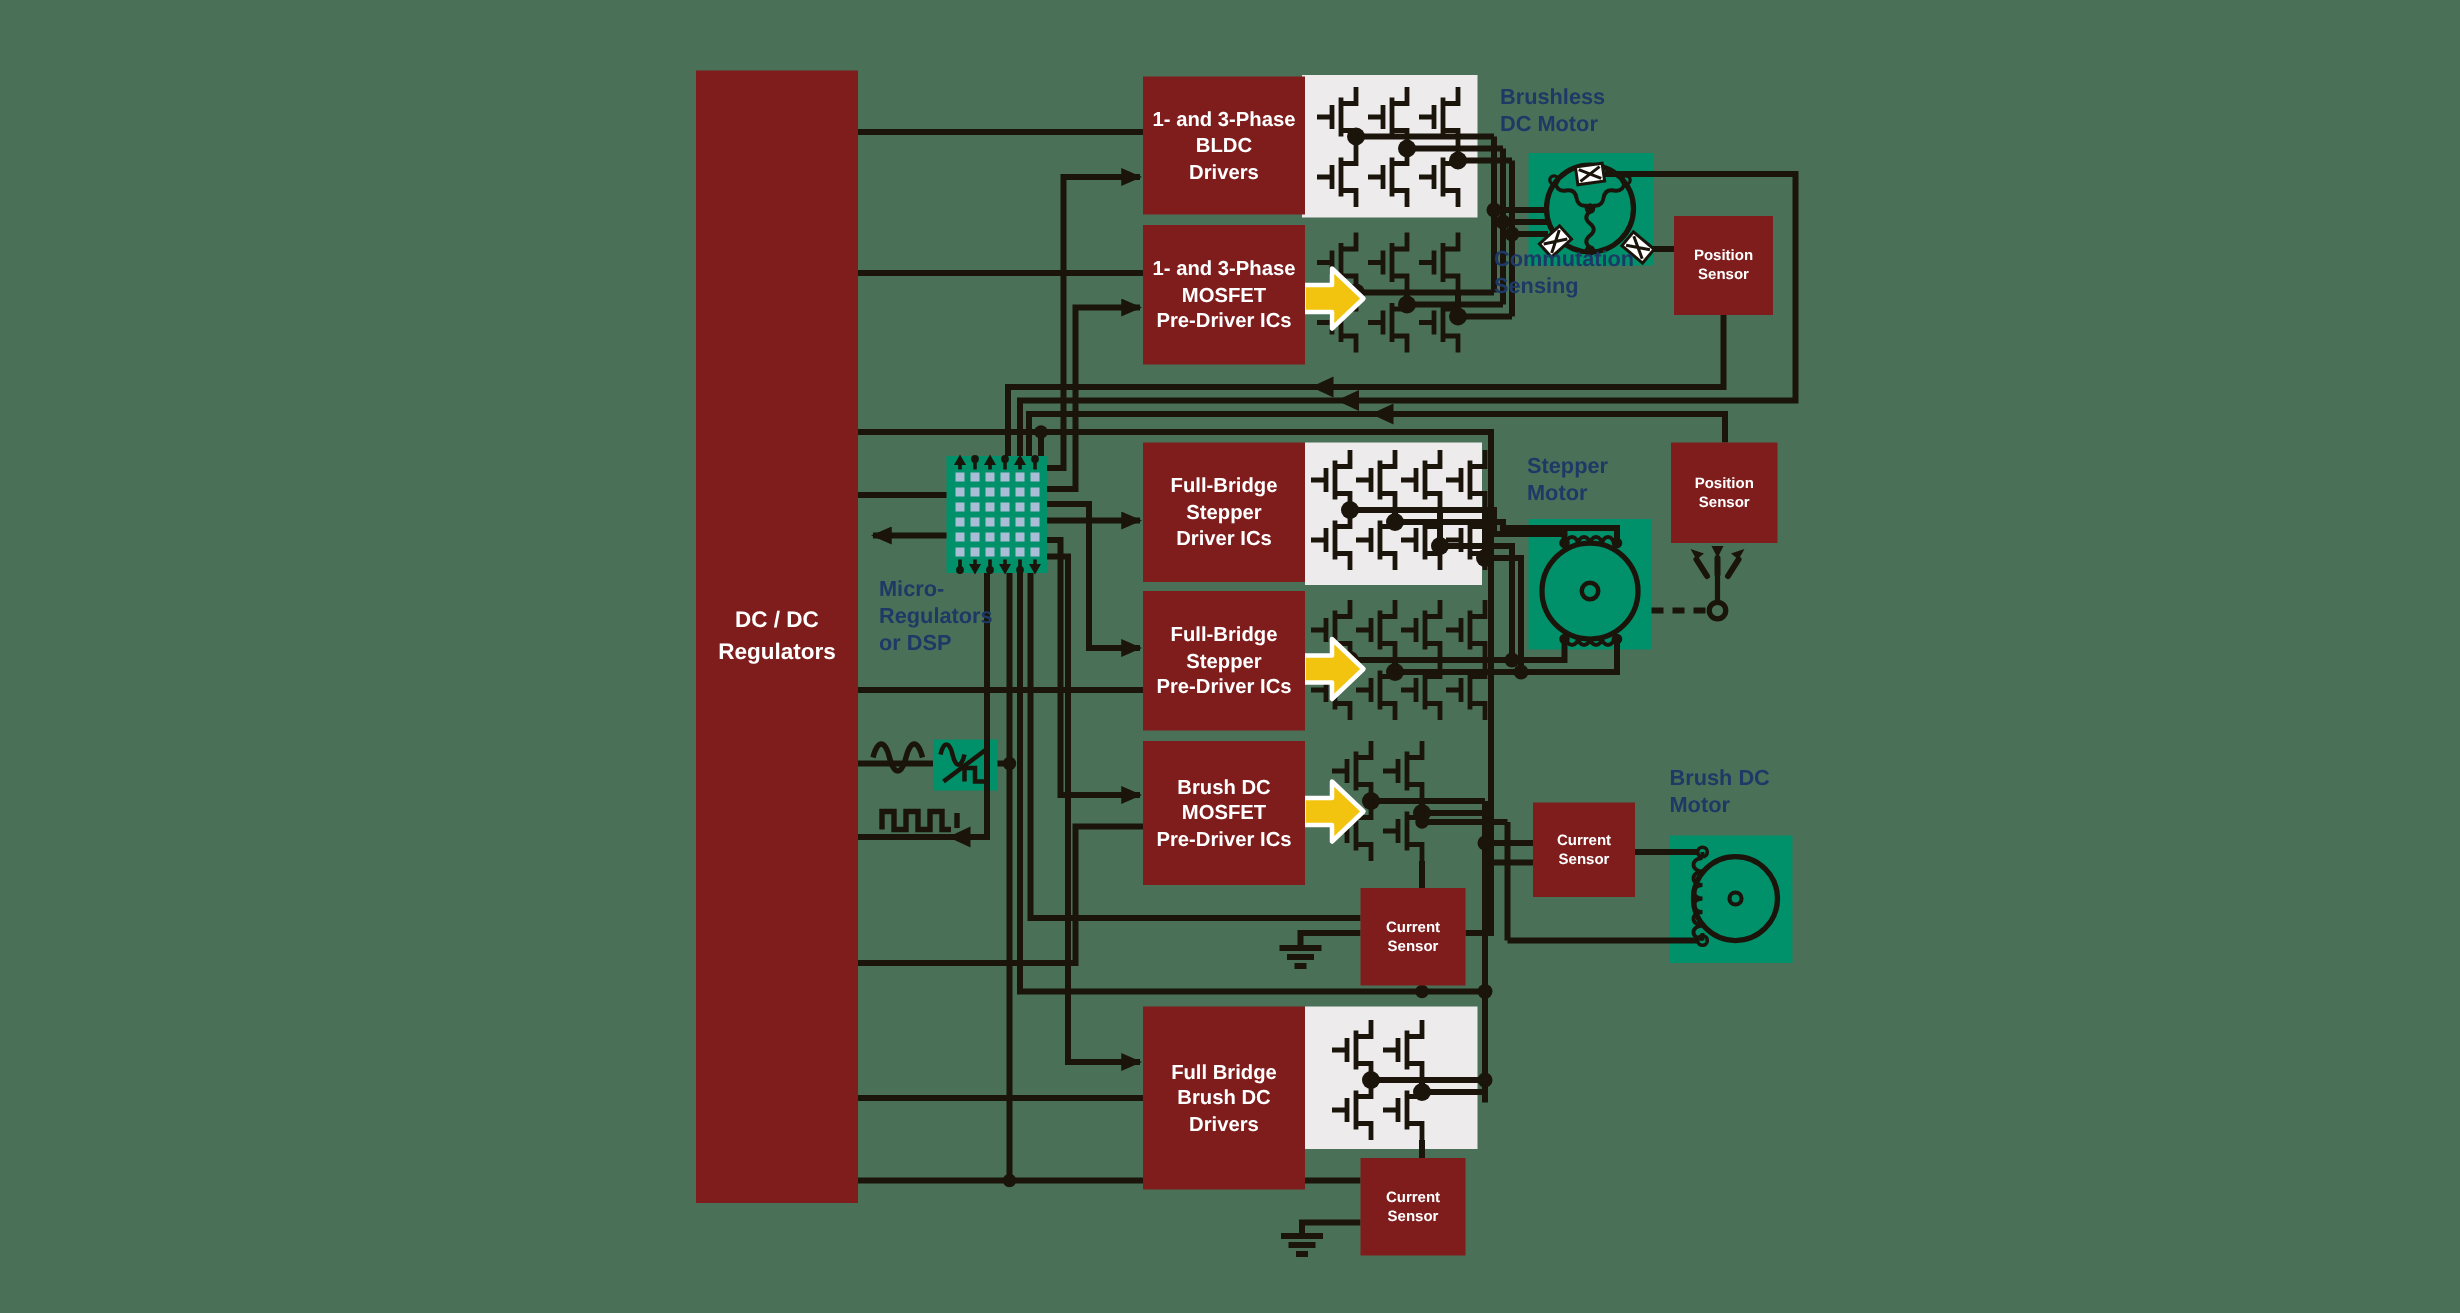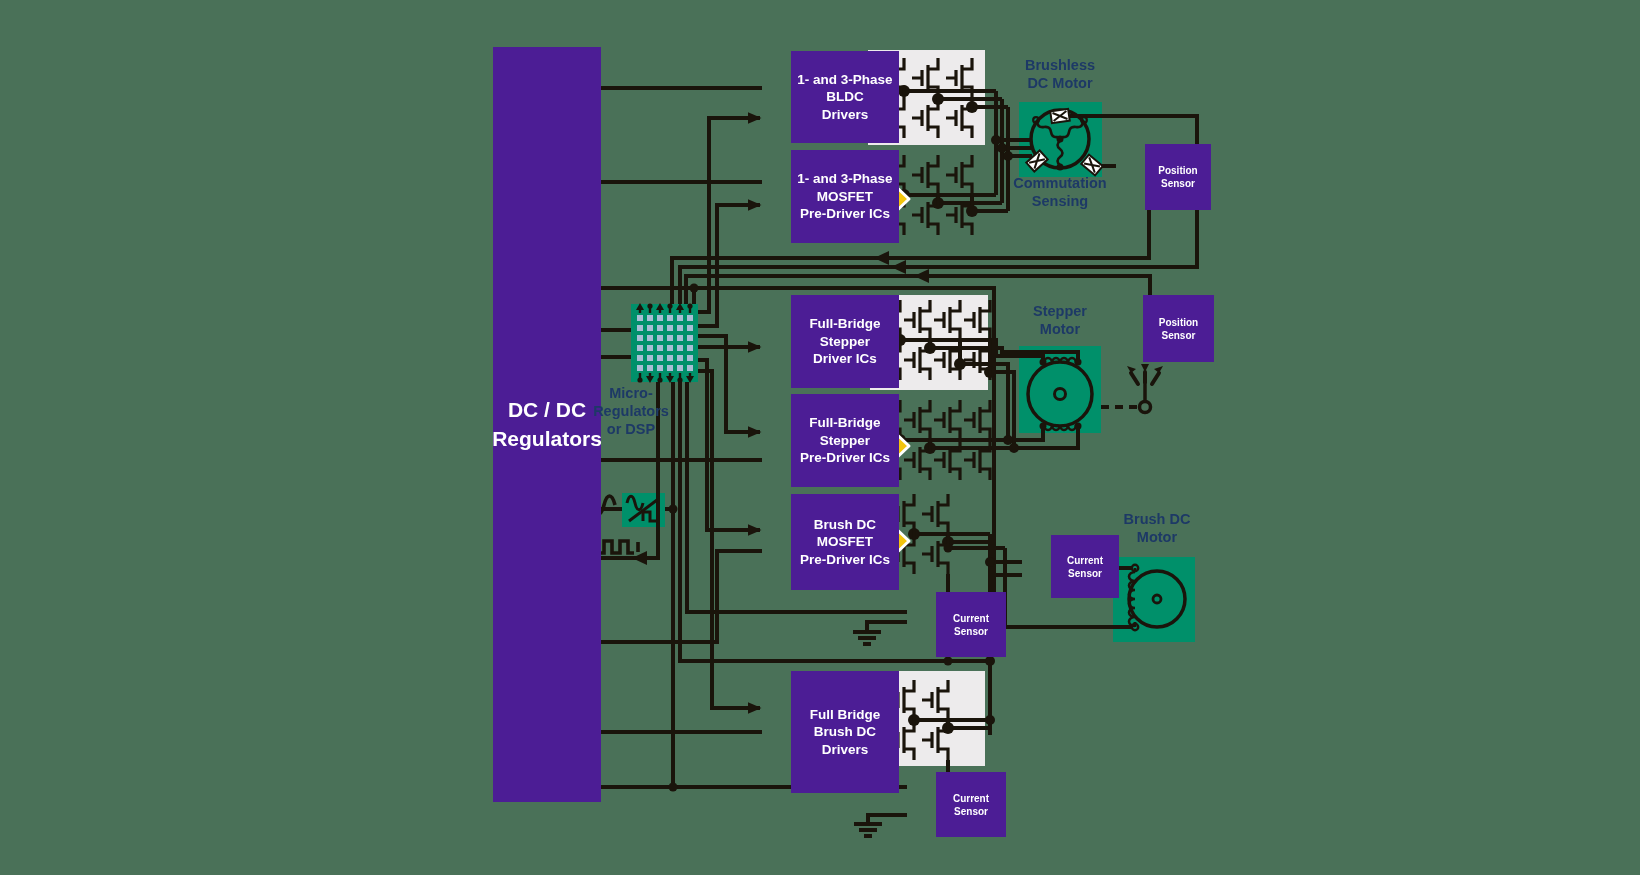--- a/index.html
+++ b/index.html
@@ -1,25 +1,25 @@
 <!DOCTYPE html>
 <html><head>
 <meta charset="utf-8">
 <style>
   html,body{margin:0;padding:0;background:#4A7158;}
   #canvas{position:relative;width:1640px;height:875px;background:#4A7158;overflow:hidden;
           font-family:"Liberation Sans",sans-serif;}
   #wires{position:absolute;left:0;top:0;z-index:1;}
-  .blk{position:absolute;z-index:2;background:#4c1d95;color:#FFFFFF;display:flex;
+  .blk{position:absolute;z-index:2;background:#7f1d1d;color:#FFFFFF;display:flex;
        align-items:center;justify-content:center;text-align:center;white-space:pre-line;
-       font-weight:bold;font-size:13.5px;line-height:1.3;margin-left:29px;}
+       font-weight:bold;font-size:13.5px;line-height:1.3;}
   .sens{font-size:10px;}
-  .lbl{position:absolute;z-index:2;color:#1D3966;font-weight:bold;text-align:center;
+  .lbl{position:absolute;z-index:2;color:#1D3966;font-weight:bold;text-align:left;
        white-space:pre-line;font-size:14.5px;line-height:1.25;}
-  .dcdc{font-size:21px;line-height:1.35;}
+  .dcdc{font-size:15px;line-height:1.35;}
 </style>
 </head>
 <body>
 
 <div id="canvas">
 
 <svg id="wires" width="1640" height="875" viewBox="0 0 1640 875">
   <defs>
     <marker id="ar" viewBox="0 0 14 12" refX="12.5" refY="6" markerWidth="14" markerHeight="12" orient="auto" markerUnits="userSpaceOnUse">
       <path d="M0,0 L14,6 L0,12 Z" fill="#1A140B"></path>
@@ -341,21 +341,21 @@
 Sensor</div>
 <div class="blk sens" style="left:907px;top:592px;width:70px;height:65px;">Current
 Sensor</div>
 <div class="blk sens" style="left:1022px;top:535px;width:68px;height:63px;">Current
 Sensor</div>
 <div class="blk sens" style="left:907px;top:772px;width:70px;height:65px;">Current
 Sensor</div>
 
 <div class="lbl" style="left:1000px;top:56px;width:120px;">Brushless
 DC Motor</div>
-<div class="lbl" style="left:996px;top:174px;width:128px;">Commutation
+<div class="lbl" style="left:996px;top:164px;width:128px;">Commutation
 Sensing</div>
 <div class="lbl" style="left:1018px;top:302px;width:84px;">Stepper
 Motor</div>
 <div class="lbl" style="left:1113px;top:510px;width:88px;">Brush DC
 Motor</div>
 <div class="lbl" style="left:586px;top:384px;width:90px;">Micro-
 Regulators
 or DSP</div>
 
 </div>

